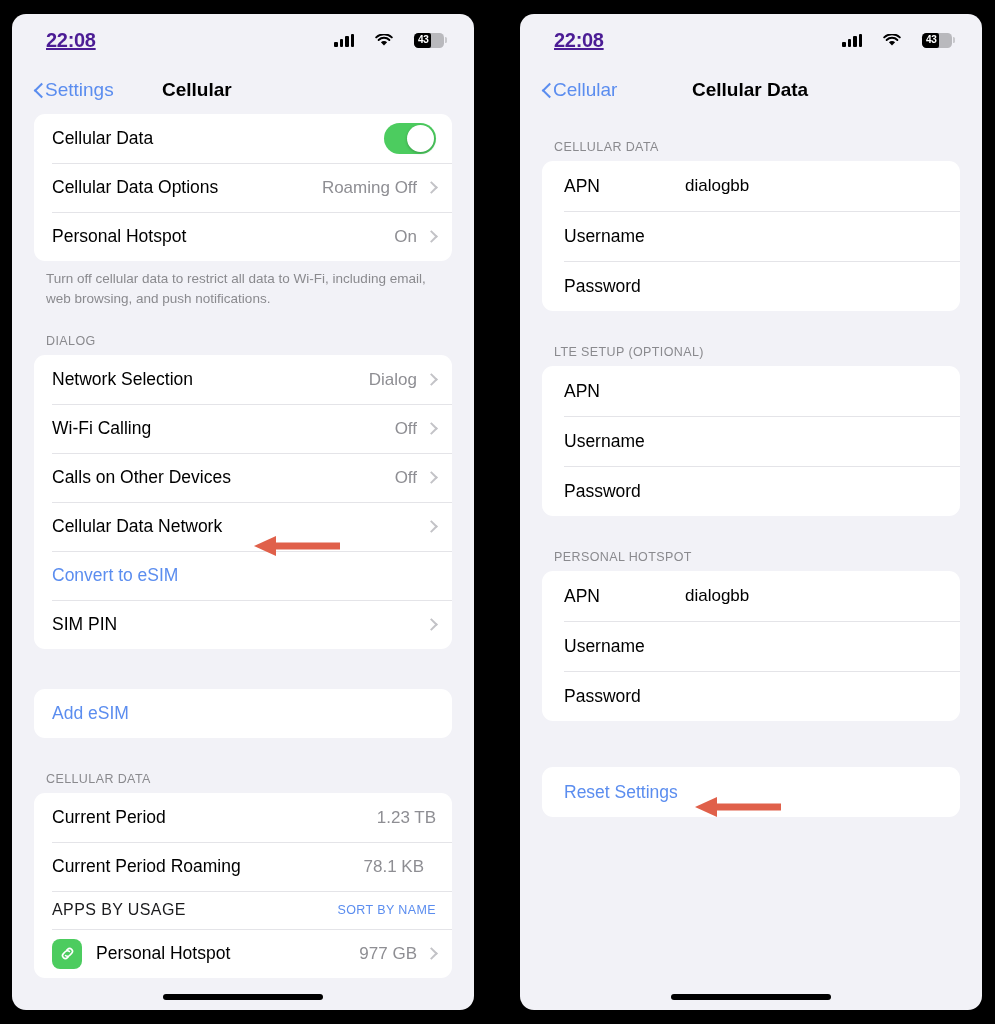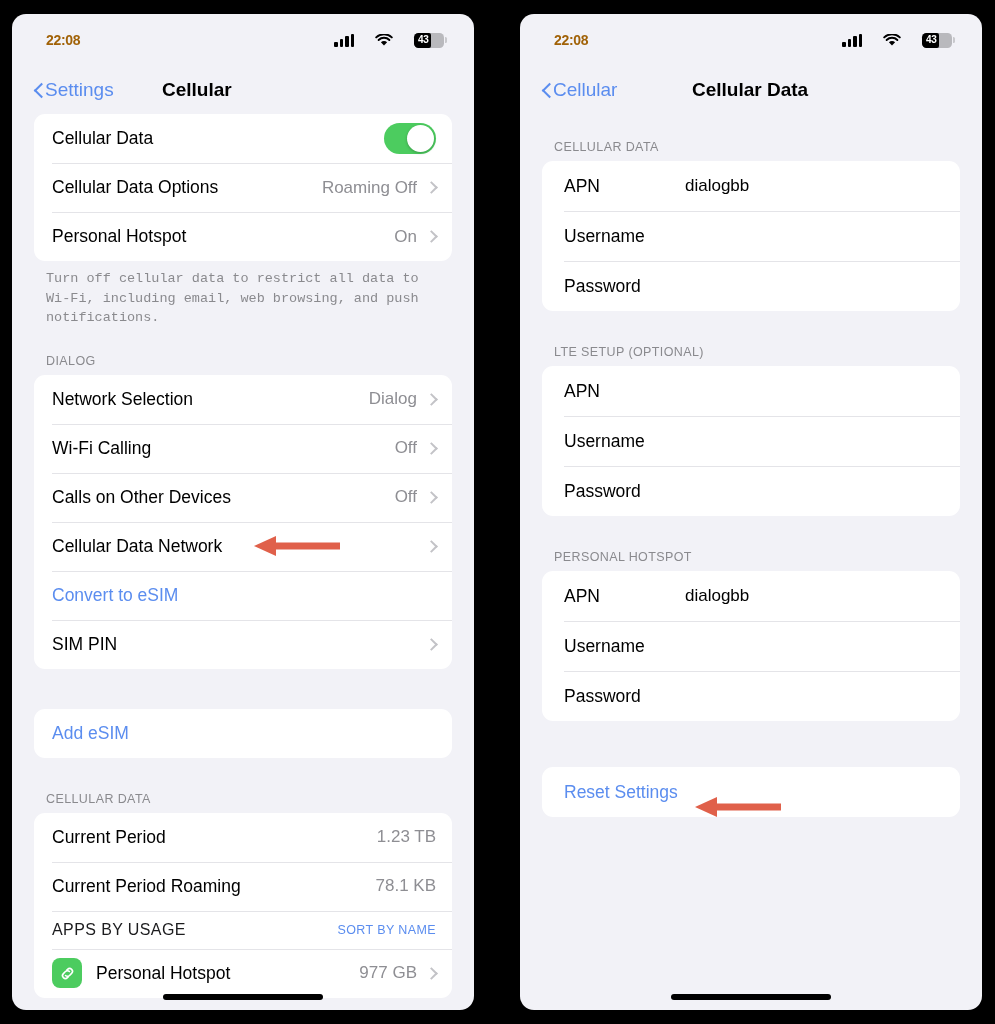--- a/index.html
+++ b/index.html
@@ -25,24 +25,25 @@
   
   .statusbar {
     position: relative;
     height: 52px;
     display: flex;
     align-items: center;
     justify-content: space-between;
     padding: 0 30px 0 34px;
   }
   .sb-time {
-    font-size: 14px;
+    font-size: 20px;
     font-weight: bold;
-    color: #a16207;
+    color: #4c1d95;
     letter-spacing: -0.3px;
+    text-decoration: underline;
   }
   .sb-right { display: flex; align-items: center; gap: 21px; }
 
   .sig { display: flex; align-items: flex-end; gap: 2px; height: 13px; }
   .sig i { display: block; width: 3.5px; background: #000; border-radius: 1px; }
   .sig i:nth-child(1) { height: 5px; }
   .sig i:nth-child(2) { height: 8px; }
   .sig i:nth-child(3) { height: 11px; }
   .sig i:nth-child(4) { height: 13px; }
 
@@ -207,21 +208,20 @@
     border-radius: 50%;
     background: #fff;
     box-shadow: 0 1px 3px rgba(0,0,0,0.25);
   }
 
   .footnote {
     font-size: 13.5px;
     line-height: 1.45;
     color: #8a8a8e;
     padding: 8px 12px 0 12px;
-    font-family: Liberation Mono, monospace;
   }
 
   
   .row-subhead {
     min-height: 38px;
     padding: 0 16px 0 18px;
   }
   .subhead-left {
     font-size: 16px;
     color: #1c1c1e;
@@ -371,21 +371,21 @@
       <div class="sec-gap-34"></div>
 
       <div class="sec-header">CELLULAR DATA</div>
       <div class="card">
         <div class="row">
           <span class="row-label">Current Period</span>
           <span class="row-value" style="margin-right:0">1.23 TB</span>
         </div>
         <div class="row">
           <span class="row-label">Current Period Roaming</span>
-          <span class="row-value" style="margin-right:0">78.1 KB</span>
+          <span class="row-value" style="margin-right:12px">78.1 KB</span>
         </div>
         <div class="row row-subhead">
           <span class="subhead-left">APPS BY USAGE</span>
           <span class="subhead-right">SORT BY NAME</span>
         </div>
         <div class="row">
           <span class="app-icon">
             <svg width="19" height="19" viewBox="0 0 24 24" fill="none" stroke="#fff" stroke-width="2" stroke-linecap="round">
               <path d="M9.5 14.5a3.6 3.6 0 0 0 5.1 0l2.6-2.6a3.6 3.6 0 1 0-5.1-5.1l-1 1"></path>
               <path d="M14.5 9.5a3.6 3.6 0 0 0-5.1 0l-2.6 2.6a3.6 3.6 0 1 0 5.1 5.1l1-1"></path>

